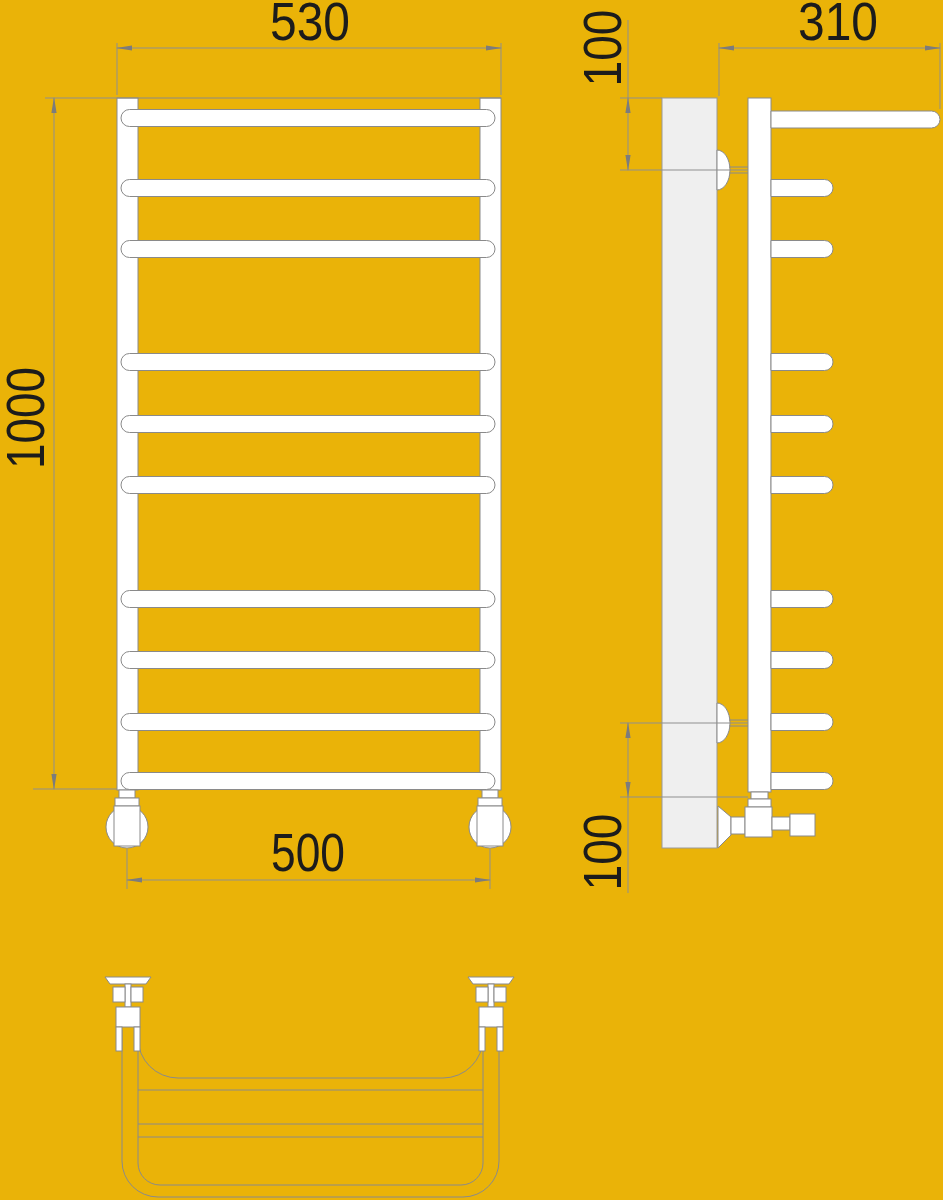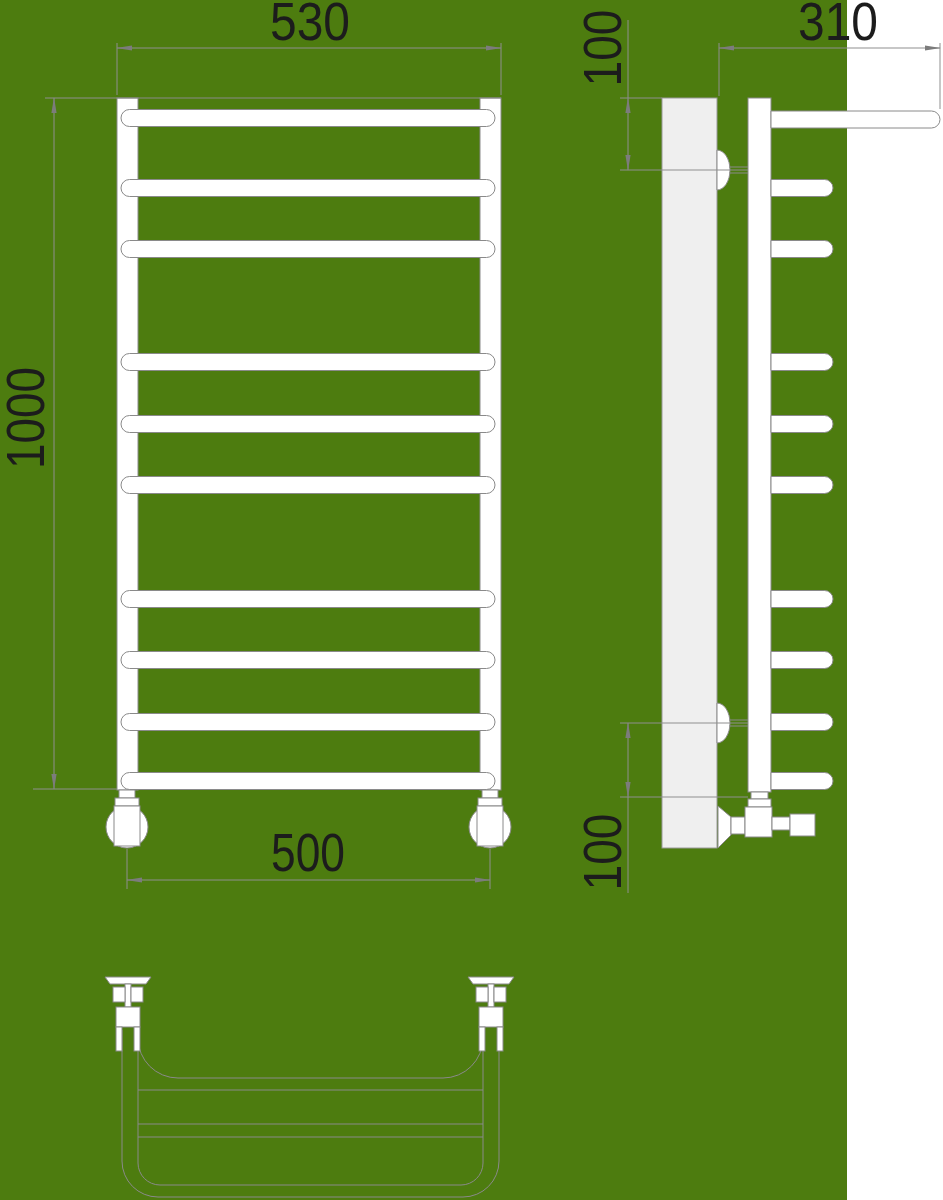--- a/index.html
+++ b/index.html
@@ -1,16 +1,16 @@
 <!DOCTYPE html>
 <html><head>
 <meta charset="utf-8">
 <style>
   html,body{margin:0;padding:0;background:#ffffff;}
-  .stage{width:847px;height:1200px;position:relative;background:#4d7c0f;}
+  .stage{width:943px;height:1200px;position:relative;background:#eab308;}
   svg{display:block;}
   .ln{stroke:#8a8a8a;stroke-width:1;fill:none;}
   .shape{stroke:#8a8a8a;stroke-width:1;fill:#ffffff;}
   .wall{fill:#efefef;stroke:#9a9a9a;stroke-width:1;}
   .ext{stroke:#8f8f8f;stroke-width:1;fill:none;}
   .dim{stroke:#8f8f8f;stroke-width:1;fill:none;}
   .dim-text{font-family:"Liberation Sans","DejaVu Sans",sans-serif;font-size:54px;fill:#1c1c1c;text-anchor:middle;}
 </style>
 </head>
 <body>

